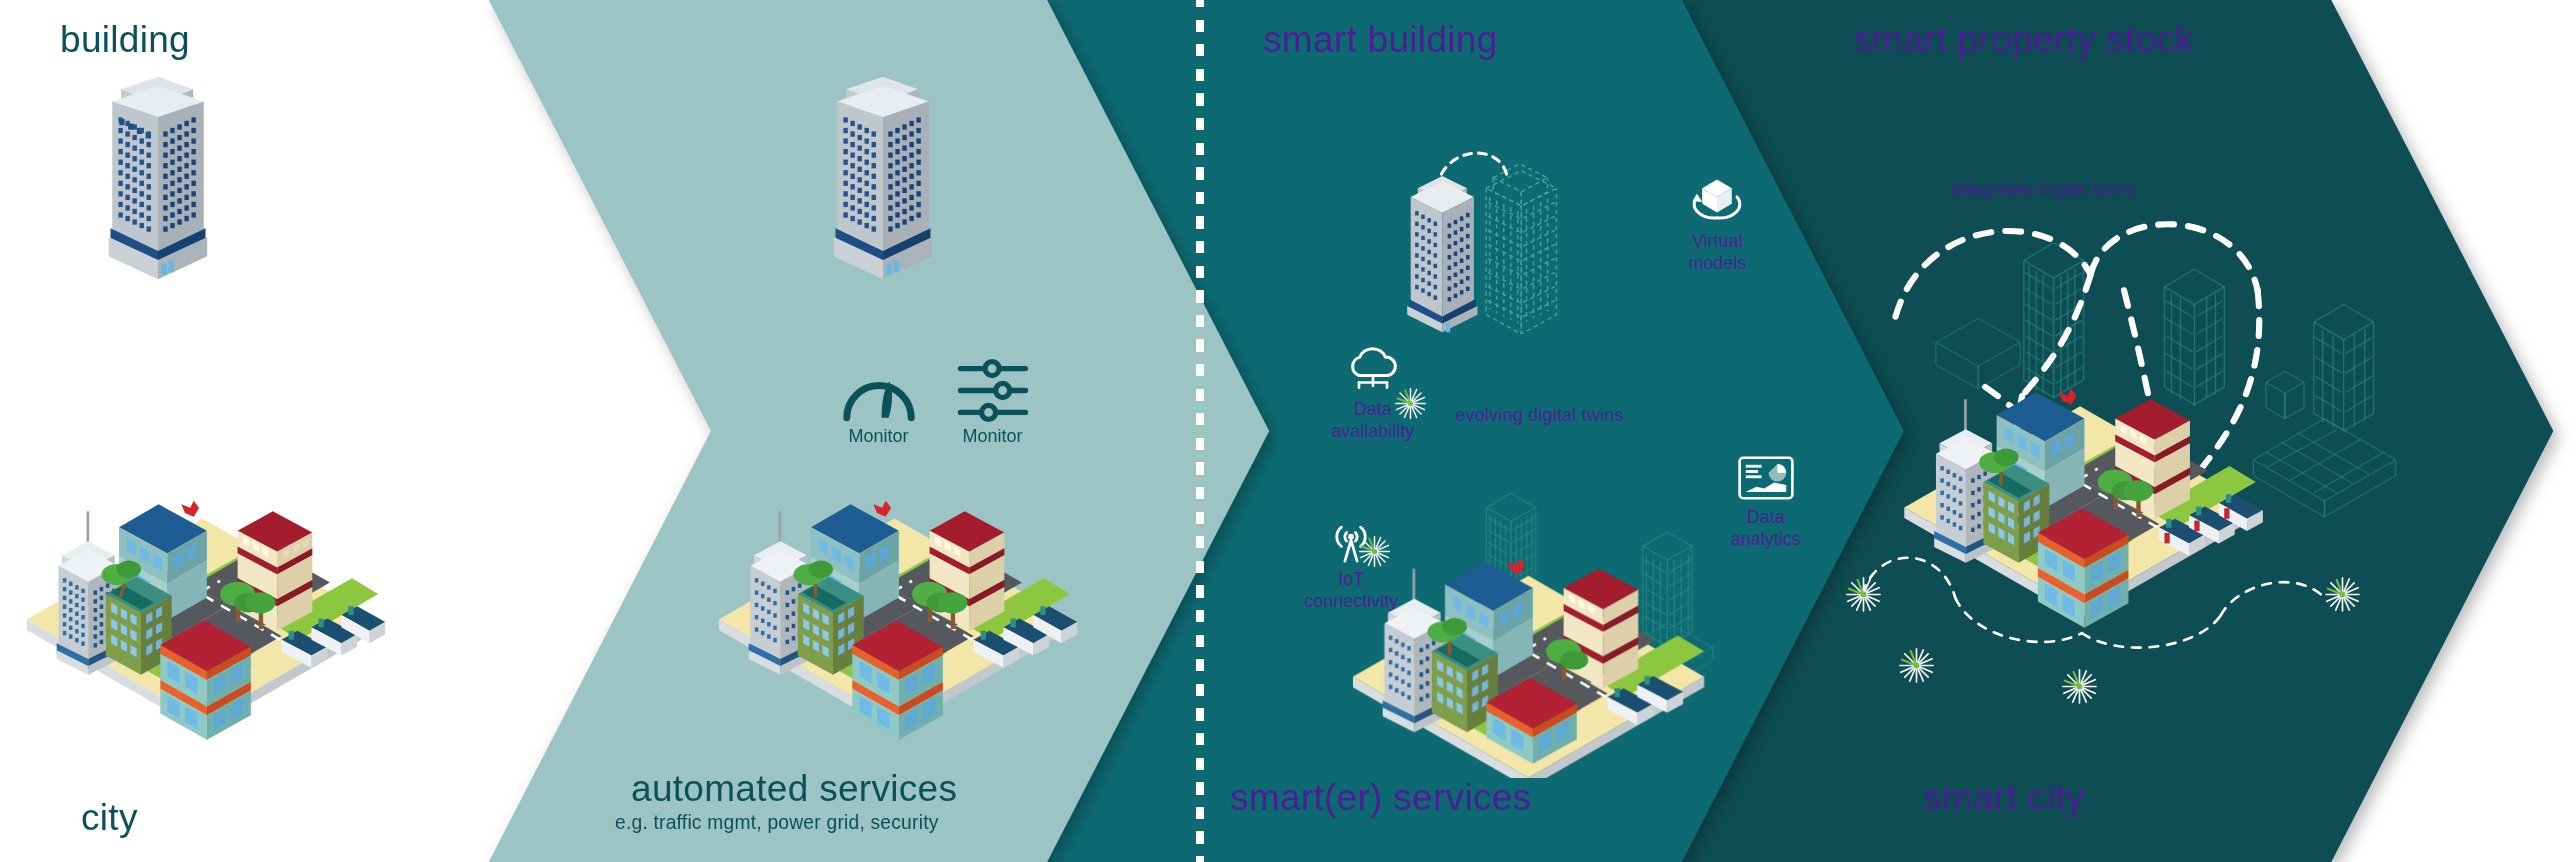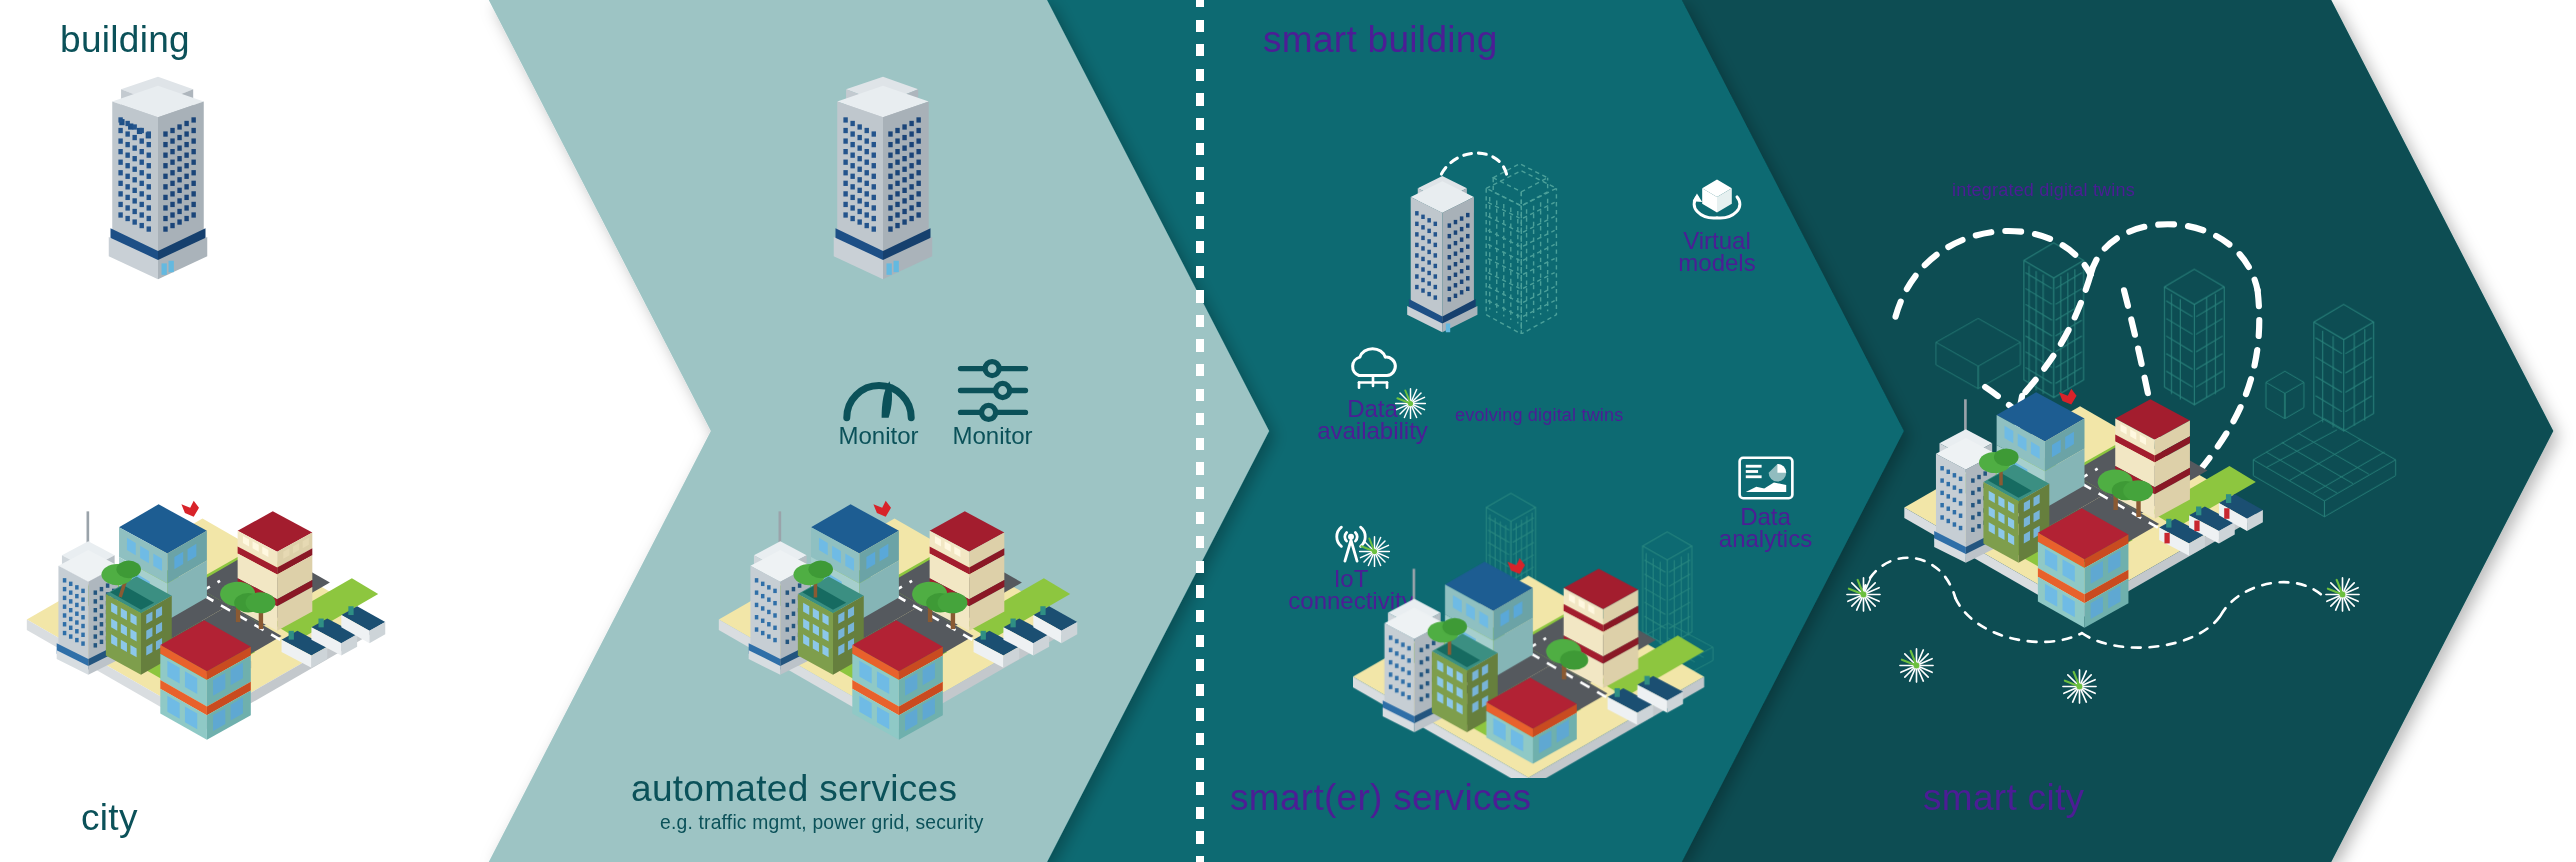--- a/index.html
+++ b/index.html
@@ -10,21 +10,21 @@
   .chev { position:absolute; top:0; height:862px; }
 
   .panel-title { position:absolute; font-weight:400; white-space:nowrap; }
   .title-dark { color:#0b5159; }
   .title-light { color:#4c1d95; }
 
   .big-label { font-size:37px; letter-spacing:0.3px; }
   .foot-label { font-size:37px; letter-spacing:0.3px; }
   .sub-label { font-size:19.3px; letter-spacing:0.2px; }
   .mid-label { font-size:18px; letter-spacing:0.2px; }
-  .icon-label { font-size:24px; line-height:22px; text-align:center; }
+  .icon-label { font-size:18px; line-height:22px; text-align:center; }
 
   .dashline { position:absolute; left:1196px; top:-5.3px; width:8px; height:873px;
      background-image: repeating-linear-gradient(to bottom,#ffffff 0,#ffffff 12.3px,
         rgba(255,255,255,0) 12.3px, rgba(255,255,255,0) 24.6px);
      z-index:40; }
 
   .art { position:absolute; }
   .iconbox { position:absolute; display:flex; flex-direction:column; align-items:center; }
   .glyph { display:block; }
 
@@ -744,21 +744,21 @@
         <rect x="248" y="122" width="5" height="26" fill="#8a5a33"></rect>
         <ellipse cx="250" cy="116" rx="20" ry="14" fill="#4fae43"></ellipse>
         <ellipse cx="262" cy="126" rx="16" ry="11" fill="#3e9a36"></ellipse>
         <rect x="274" y="132" width="5" height="24" fill="#8a5a33"></rect>
         <ellipse cx="276" cy="126" rx="17" ry="12" fill="#45a43c"></ellipse>
       </g>
     </g>
   </svg>
 
   <div class="panel-title foot-label title-dark" style="left:631px; top:768px;">automated services</div>
-  <div class="panel-title sub-label title-dark" style="left:615px; top:812px;margin-left:45px;">e.g. traffic mgmt, power grid, security</div>
+  <div class="panel-title sub-label title-dark" style="left:615px; top:812px;">e.g. traffic mgmt, power grid, security</div>
 
   <div class="panel-title big-label title-light" style="left:1263px; top:19.3px;">smart building</div>
 
   <svg class="art" style="left:1379px; top:97px;" width="246" height="237" viewBox="0 0 280 270">
     <g>
 
       <g stroke="#4fa39c" stroke-width="1.6" stroke-dasharray="5 4" fill="none" opacity=".95">
         <polygon points="130,92 160,76 192,92 162,108"></polygon>
         <path d="M130,92 V108 L162,124 V108"></path>
         <path d="M162,108 V124 L192,108 V92"></path>
@@ -1195,20 +1195,21 @@
         <ellipse cx="126" cy="168" rx="14" ry="10" fill="#3e9a36"></ellipse>
         <rect x="248" y="202" width="5" height="26" fill="#8a5a33"></rect>
         <ellipse cx="250" cy="196" rx="20" ry="14" fill="#4fae43"></ellipse>
         <ellipse cx="262" cy="206" rx="16" ry="11" fill="#3e9a36"></ellipse>
       </g>
     </g>
   </svg>
 
   <div class="panel-title foot-label title-light" style="left:1230px; top:777px;">smart(er) services</div>
 
+  <div class="panel-title big-label title-light" style="left:1853px; top:19.3px;">smart property stock</div>
 
   <div class="panel-title mid-label title-light" style="left:1952px; top:180px;">integrated digital twins</div>
 
   <svg class="art" style="left:1827px; top:220px;" width="703" height="457" viewBox="0 0 800 520">
     <g>
 
       <g stroke="#2e8880" stroke-width="1.2" fill="none" opacity=".9">
         <g>
           <polygon points="258,26 292,46 258,66 224,46"></polygon>
           <path d="M224,46 V182 L258,202 V66"></path>

